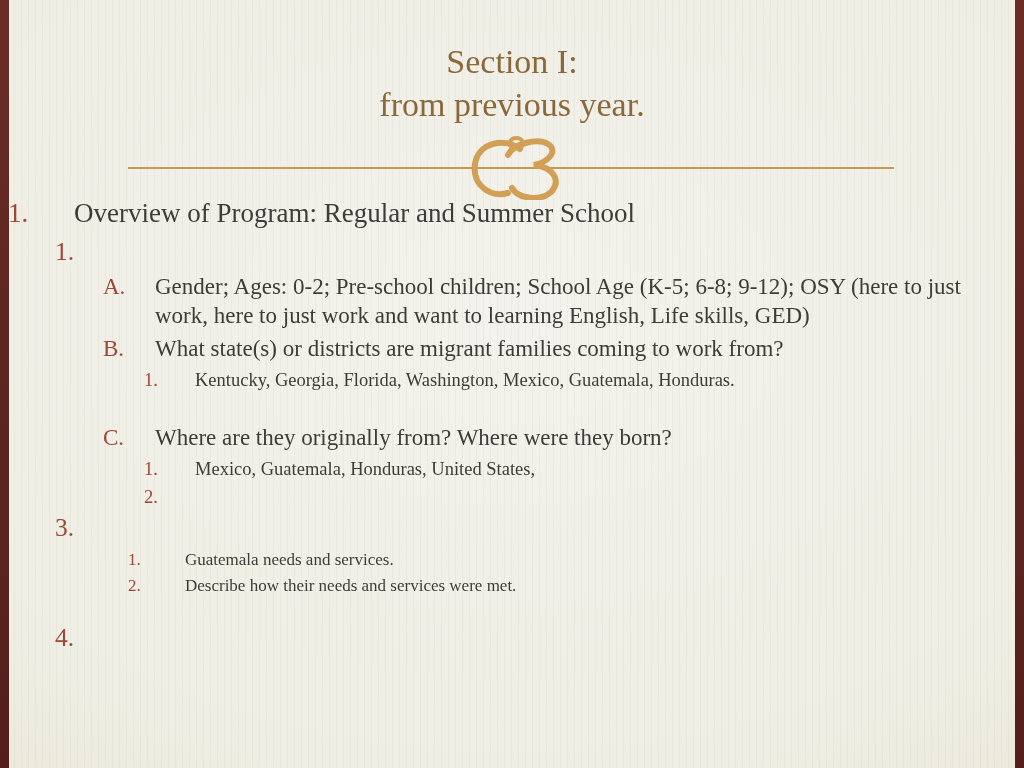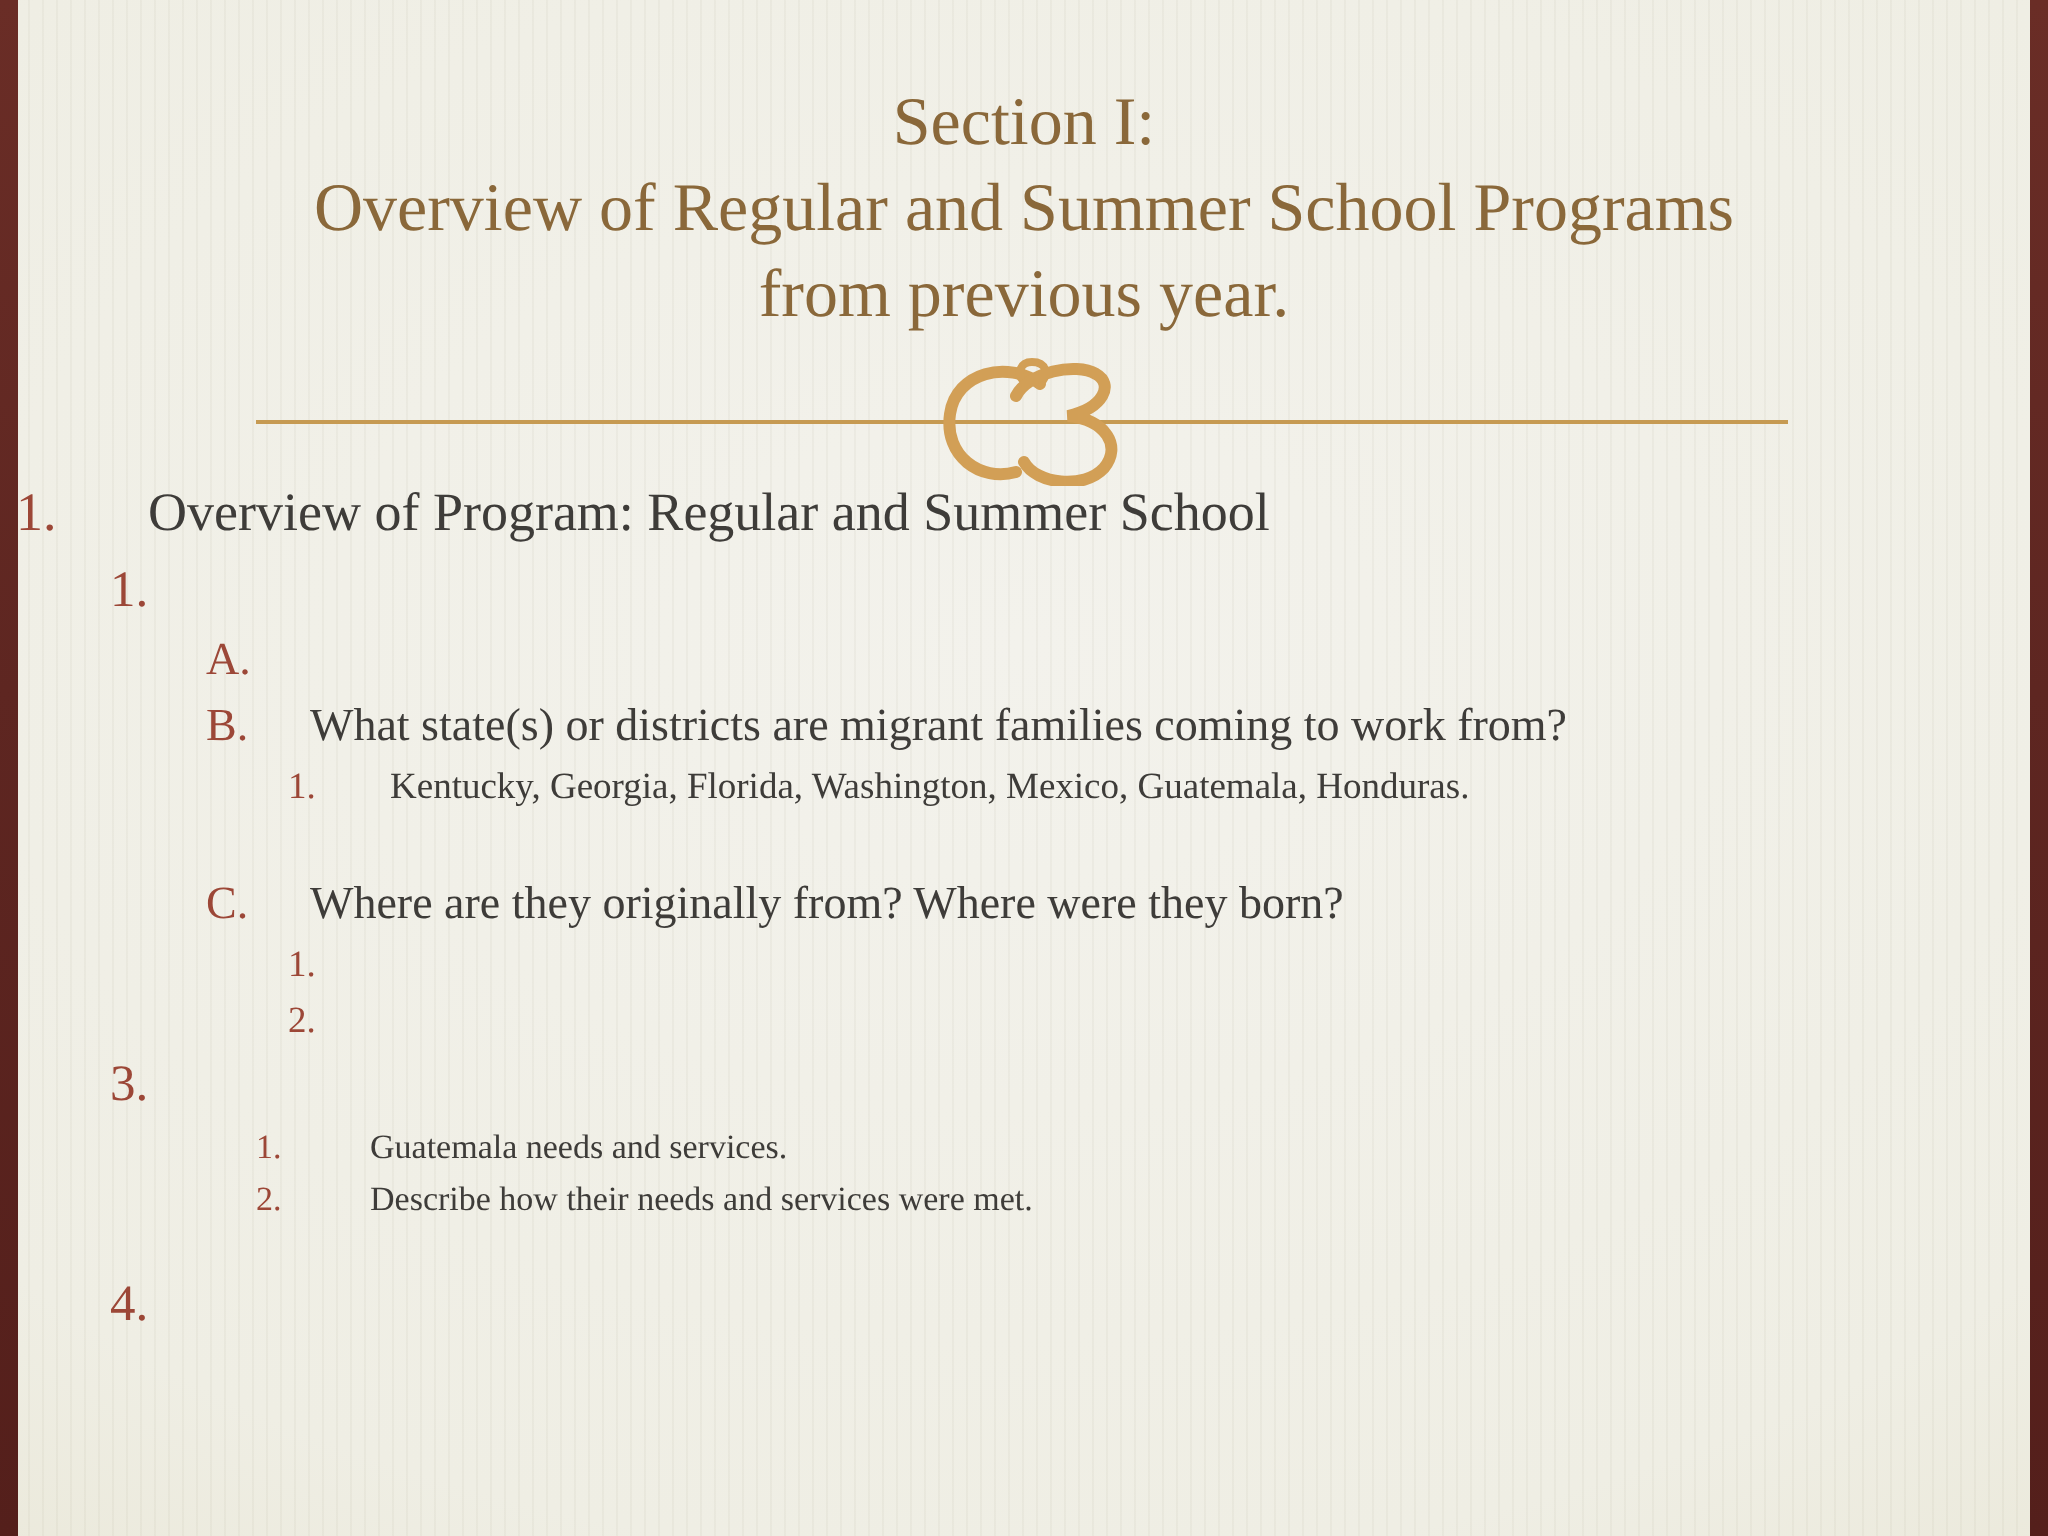--- a/index.html
+++ b/index.html
@@ -56,21 +56,20 @@
 </style>
 </head>
 <body>
 
 <div class="slide-frame">
   <div class="edge-bar left"></div>
   <div class="edge-bar right"></div>
 
   <div class="title-block">
     <div>Section I:</div>
-    <div>Overview of Regular and Summer School Programs</div>
     <div>from previous year.</div>
   </div>
 
   <div class="divider">
     <div class="rule"></div>
     <span class="flourish">
       <svg width="96" height="64" viewBox="0 0 96 64" fill="none">
         <path d="M56,13 C40,1 14,7 11,28 C8,49 26,62 44,57" stroke="#d29f56" stroke-width="6" stroke-linecap="round"></path>
         <path d="M56,13 C61,8 59,2 52,2 C46,2 44,8 48,12" stroke="#d29f56" stroke-width="4" stroke-linecap="round"></path>
         <path d="M44,19 C50,7 74,2 84,8 C93,13 88,25 70,29 C89,31 97,44 88,55 C78,66 54,63 48,52" stroke="#d29f56" stroke-width="6" stroke-linecap="round"></path>
@@ -81,36 +80,38 @@
   <div class="content">
     <div class="row lvl1">
       <span class="m">1.</span>
       <span class="t">Overview of Program: Regular and Summer School</span>
     </div>
     <div class="row lvl2">
       <span class="m">1.</span>
     </div>
     <div class="row lvl3">
       <span class="m">A.</span>
+      <span class="t">Gender; Ages: 0-2; Pre-school children; School Age (K-5; 6-8; 9-12); OSY (here to just work, here to just work and want to learning English, Life skills, GED)</span>
     </div>
     <div class="row lvl3">
       <span class="m">B.</span>
       <span class="t">What state(s) or districts are migrant families coming to work from?</span>
     </div>
     <div class="row lvl4">
       <span class="m">1.</span>
       <span class="t">Kentucky, Georgia, Florida, Washington, Mexico, Guatemala, Honduras.</span>
     </div>
     <div class="gap-lg"></div>
     <div class="row lvl3">
       <span class="m">C.</span>
       <span class="t">Where are they originally from? Where were they born?</span>
     </div>
     <div class="row lvl4">
       <span class="m">1.</span>
+      <span class="t">Mexico, Guatemala, Honduras, United States,</span>
     </div>
     <div class="row lvl4">
       <span class="m">2.</span>
     </div>
     <div class="row lvl2">
       <span class="m">3.</span>
     </div>
     <div class="row lvl5">
       <span class="m">1.</span>
       <span class="t">Guatemala needs and services.</span>

